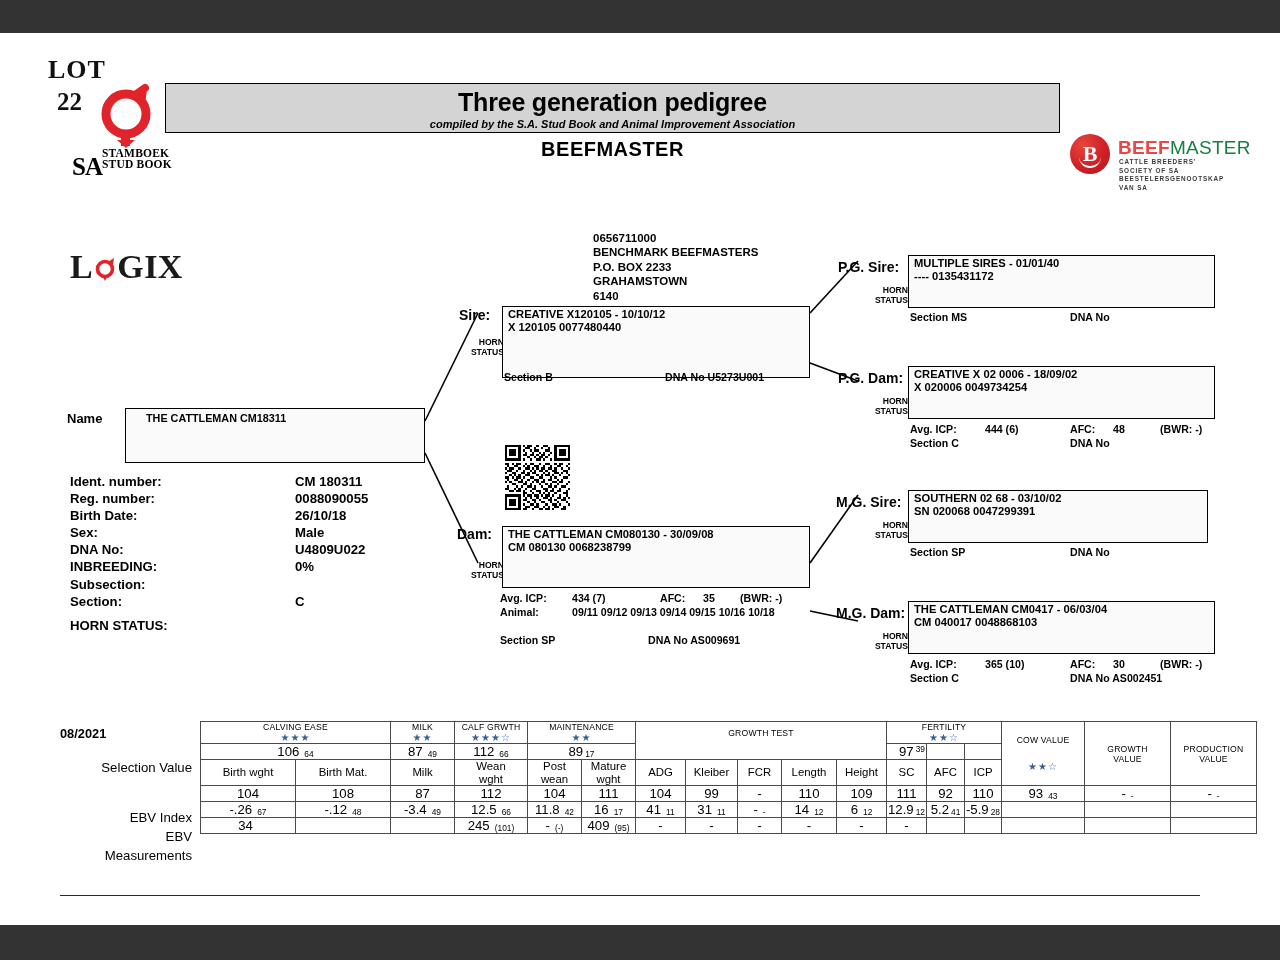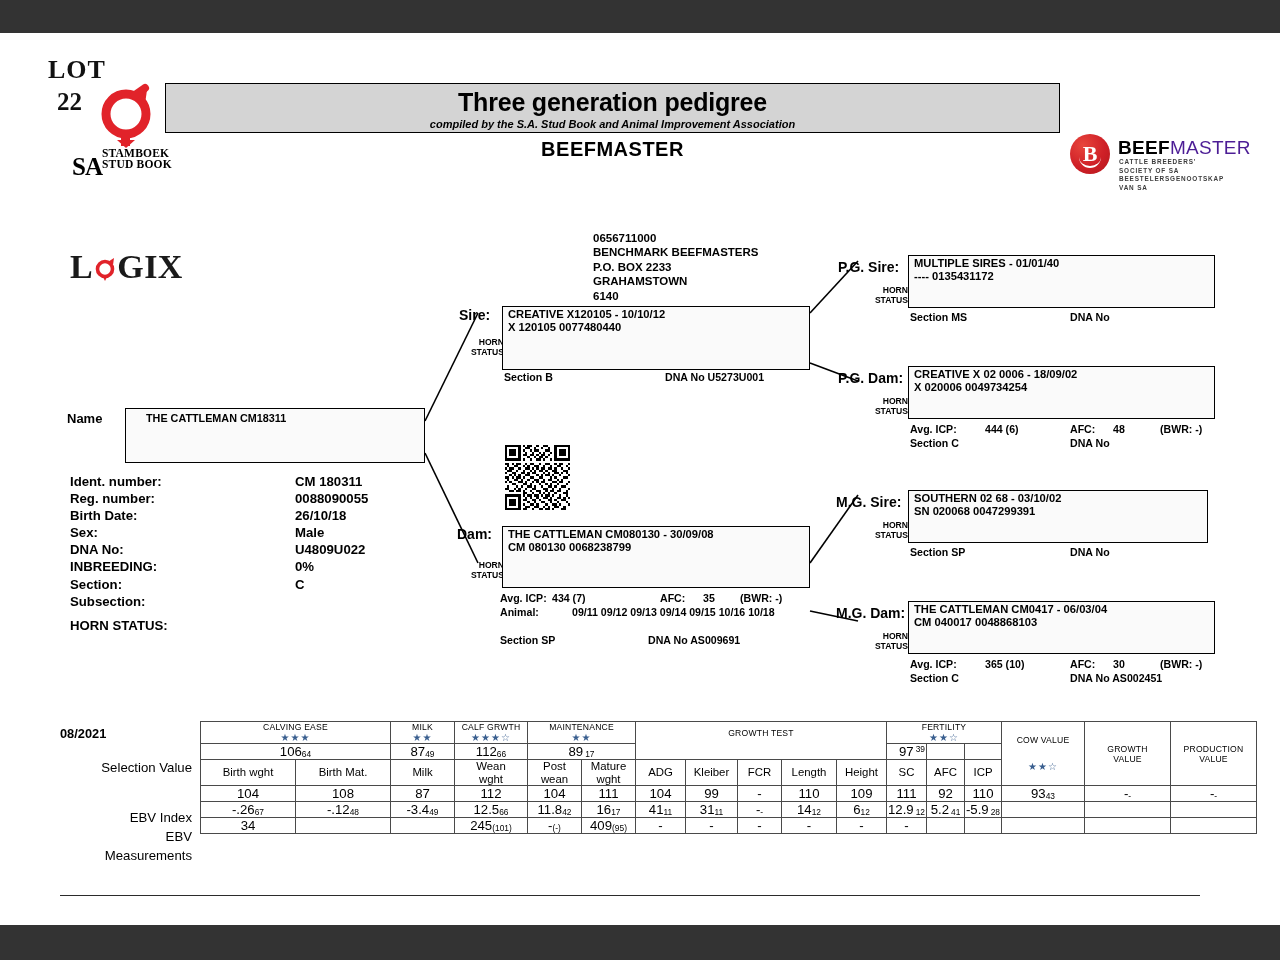--- a/index.html
+++ b/index.html
@@ -39,22 +39,22 @@
 
   .bm-logo { position:absolute; left:1070px; top:98px; width:160px; height:46px; }
   .bm-circ { position:absolute; left:0; top:3px; width:40px; height:40px; border-radius:50%;
              background:radial-gradient(circle at 32% 28%, #e8453c 0%, #cf2027 55%, #b3161c 100%); }
   .bm-circ span { position:absolute; left:0; top:0; width:40px; height:40px; line-height:39px;
                   text-align:center; color:#fff; font-family:"Liberation Serif", serif;
                   font-size:22px; font-weight:bold; }
   .bm-circ .smile { position:absolute; left:9px; top:23px; width:22px; height:11px;
                     border-bottom:2.5px solid #fff; border-radius:0 0 12px 12px; }
   .bm-name { position:absolute; left:48px; top:6px; font-size:19px; letter-spacing:.3px; }
-  .bm-name b { font-weight:bold; color:#000000; }
-  .bm-name i { font-style:normal; font-weight:normal; color:#4c1d95; }
+  .bm-name b { font-weight:bold; color:#ef4444; }
+  .bm-name i { font-style:normal; font-weight:normal; color:#15803d; }
   .bm-sub { position:absolute; left:49px; top:27px; font-size:6.4px; font-weight:bold;
             color:#3c3c3c; letter-spacing:.85px; line-height:8.5px; }
 
   
   .logix { position:absolute; left:70px; top:215px; font-family:"Liberation Serif", serif;
            font-size:34px; font-weight:bold; letter-spacing:.5px; color:#1a1a1a; }
   .logix .oring { display:inline-block; position:relative; width:24px; height:26px; vertical-align:-4px; }
 
   
   .breeder { position:absolute; left:593px; top:198px; font-size:11.5px; font-weight:bold;
@@ -88,21 +88,21 @@
 
   
   .tbl { position:absolute; left:200px; top:688px; border-collapse:collapse;
          font-size:12px; color:#000; }
   .tbl td { border:1px solid #4a4a4a; padding:0; text-align:center; vertical-align:middle;
             height:16px; }
   .tbl .hdr { font-size:8.6px; letter-spacing:.2px; line-height:10px; }
   .stars { color:#3a5f8f; font-size:10px; letter-spacing:1px; margin-top:1px; }
   .colhdr { font-size:11.4px; line-height:12.5px; height:34px; }
   .val { font-size:13.2px; height:19px; }
-  .sup { font-size:8.4px; vertical-align:-1px; }
+  .sup { font-size:8.4px; vertical-align:-1px; padding-left:5px; }
   .supn { font-size:8.4px; vertical-align:-1px; padding-left:2px; }
   .lblcol { position:absolute; left:60px; width:132px; text-align:right;
             font-size:13.2px; font-weight:normal; }
   .date-lbl { position:absolute; left:60px; top:693px; width:132px; text-align:left;
               font-size:12.8px; font-weight:bold; }
   .underline { position:absolute; left:60px; top:862px; width:1140px; height:0;
                border-top:1.4px solid #2b2b2b; }
 </style>
 </head>
 <body>
@@ -176,22 +176,22 @@
     <div class="nm">THE CATTLEMAN CM18311</div>
   </div>
 
   <div class="idtab">
     <div><span class="k">Ident. number:</span><span>CM  180311</span></div>
     <div><span class="k">Reg. number:</span><span>0088090055</span></div>
     <div><span class="k">Birth Date:</span><span>26/10/18</span></div>
     <div><span class="k">Sex:</span><span>Male</span></div>
     <div><span class="k">DNA No:</span><span>U4809U022</span></div>
     <div><span class="k">INBREEDING:</span><span>0%</span></div>
+    <div><span class="k">Subsection:</span><span></span></div>
     <div><span class="k">Section:</span><span>C</span></div>
-    <div><span class="k">Subsection:</span><span></span></div>
   </div>
   <div class="hornstatus-main">HORN STATUS:</div>
 
   <svg class="qr" viewBox="0 0 29 29" shape-rendering="crispEdges">
     <rect width="29" height="29" fill="#fff"></rect>
     <g fill="#000">
       <rect x="0" y="0" width="7" height="1"></rect>
         <rect x="0" y="6" width="7" height="1"></rect>
       <rect x="0" y="0" width="1" height="7"></rect>
         <rect x="6" y="0" width="1" height="7"></rect>
@@ -411,21 +411,21 @@
         <rect x="12" y="28" width="1" height="1"></rect>
         <rect x="15" y="28" width="2" height="1"></rect>
         <rect x="18" y="28" width="2" height="1"></rect>
         <rect x="21" y="28" width="1" height="1"></rect>
         <rect x="25" y="28" width="2" height="1"></rect>
     </g>
   </svg>
 
   <div class="blabel" style="left:459px; top:274px;">Sire:</div>
   <div class="hornst" style="left:458px; top:304px;">HORN<br>STATUS</div>
-  <div class="pbox" style="left:502px; top:273px; width:308px; height:64px;">
+  <div class="pbox" style="left:502px; top:273px; width:308px; height:72px;">
     <div class="l1">CREATIVE X120105 - 10/10/12</div>
     <div class="l2">X   120105     0077480440</div>
   </div>
   <div class="ftrow" style="left:504px; top:338px;">Section B</div>
   <div class="ftrow" style="left:665px; top:338px;">DNA No U5273U001</div>
 
   <div class="blabel" style="left:838px; top:226px;">P.G. Sire:</div>
   <div class="hornst" style="left:862px; top:252px;">HORN<br>STATUS</div>
   <div class="pbox" style="left:908px; top:222px; width:307px; height:53px;">
     <div class="l1">MULTIPLE SIRES - 01/01/40</div>
@@ -448,21 +448,21 @@
   <div class="ftrow" style="left:910px; top:404px;">Section C</div>
   <div class="ftrow" style="left:1070px; top:404px;">DNA No</div>
 
   <div class="blabel" style="left:457px; top:493px;">Dam:</div>
   <div class="hornst" style="left:458px; top:527px;">HORN<br>STATUS</div>
   <div class="pbox" style="left:502px; top:493px; width:308px; height:62px;">
     <div class="l1">THE CATTLEMAN CM080130 - 30/09/08</div>
     <div class="l2">CM  080130     0068238799</div>
   </div>
   <div class="ftrow" style="left:500px; top:559px;">Avg. ICP:</div>
-  <div class="ftrow" style="left:552px; top:559px;">434 (7)</div>
+  <div class="ftrow" style="left:572px; top:559px;">434 (7)</div>
   <div class="ftrow" style="left:660px; top:559px;">AFC:</div>
   <div class="ftrow" style="left:703px; top:559px;">35</div>
   <div class="ftrow" style="left:740px; top:559px;">(BWR: -)</div>
   <div class="ftrow" style="left:500px; top:573px;">Animal:</div>
   <div class="ftrow" style="left:572px; top:573px;">09/11 09/12 09/13 09/14 09/15 10/16 10/18</div>
   <div class="ftrow" style="left:500px; top:601px;">Section SP</div>
   <div class="ftrow" style="left:648px; top:601px;">DNA No AS009691</div>
 
   <div class="blabel" style="left:836px; top:461px;">M.G. Sire:</div>
   <div class="hornst" style="left:862px; top:487px;">HORN<br>STATUS</div>

